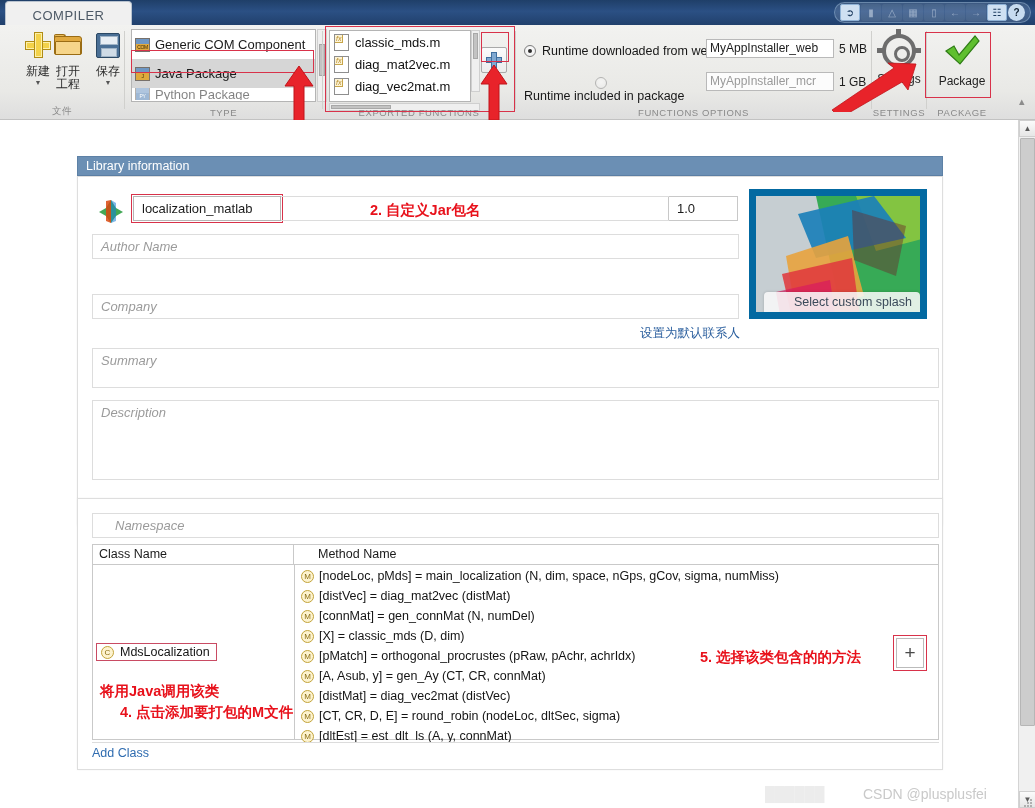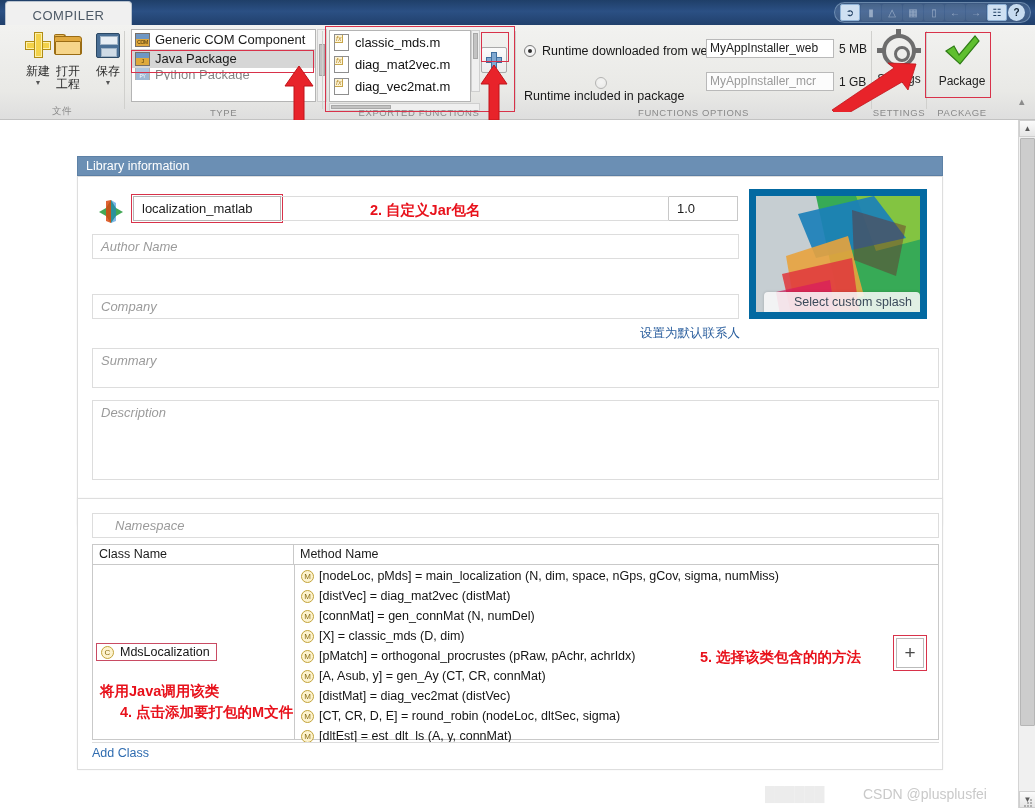--- a/index.html
+++ b/index.html
@@ -84,21 +84,21 @@
   
   .ic-save { position:absolute; left:5px; top:3px; width:24px; height:25px; background:#4a6f95; border:1px solid #2b4864; border-radius:2px; }
   .ic-save .lbl { position:absolute; left:3px; top:2px; width:18px; height:9px; background:#e8eef4; border:1px solid #9fb3c6; }
   .ic-save .sh { position:absolute; left:4px; top:14px; width:16px; height:9px; background:#cfdbe6; border:1px solid #9fb3c6; }
 
   
   .listbox {
     position: absolute; background: #ffffff; border: 1px solid #b4b4b4;
     overflow: hidden;
   }
-  .lrow { display: flex; align-items: center; height: 19px; padding-left: 3px; font-size: 13px; color: #1a1a1a; }
+  .lrow { display: flex; align-items: center; height: 29px; padding-left: 3px; font-size: 13px; color: #1a1a1a; }
   .lrow.sel { background: #d6d6d6; }
   .lrow .txt { margin-left: 5px; white-space: nowrap; }
   .mini-ico { width: 15px; height: 14px; flex: 0 0 15px; border: 1px solid #77706a; background: #fbfbfb; position: relative; overflow: hidden; }
   .mini-ico .top { position: absolute; left: 0; top: 0; width: 100%; height: 7px; background: #6f97c4; }
   .mini-ico .tag { position: absolute; left: 0; bottom: 0; width: 100%; height: 7px; background: #e0a93f; color: #3a2a00; font-size: 5px; line-height: 7px; text-align: center; letter-spacing: -0.4px; }
   .mini-ico.net .tag { background: #c6532c; color: #fff; }
   .mini-ico.jv .tag { background: #dfa93c; }
   .mini-ico.py .tag { background: #4f7fb3; color: #fff; }
 
   
@@ -182,21 +182,21 @@
     position: absolute; left: 8px; top: 96px;
     background: rgba(248,248,248,0.88);
     border-radius: 4px;
     color: #3a4a5a; font-size: 12.5px;
     padding: 3px 8px;
     box-shadow: 0 0 3px rgba(0,0,0,.18);
   }
 
   
   .tbl { position: absolute; border: 1px solid #c9c9c9; background: #fff; }
-  .tbl-head { display: flex; height: 20px; border-bottom: 1px solid #c9c9c9; font-size: 12.5px; color: #1b1b1b; }
+  .tbl-head { display: flex; height: 20px; border-bottom: 1px solid #c9c9c9; font-size: 12.5px; color: #1b1b1b; gap: 18px; }
   .tbl-head div { line-height: 19px; padding-left: 6px; }
   .mrow { display: flex; align-items: center; height: 20px; font-size: 12.5px; color: #141414; padding-left: 6px; }
   .m-ico { width: 13px; height: 13px; border-radius: 50%; border: 1px solid #c2a33a; background: #fdf3cf; color: #8a6d14; font-size: 8px; line-height: 11px; text-align: center; flex: 0 0 13px; margin-right: 5px; }
   .c-ico { width: 13px; height: 13px; border-radius: 50%; border: 1px solid #c2a33a; background: #fdf3cf; color: #8a6d14; font-size: 8px; line-height: 11px; text-align: center; flex: 0 0 13px; margin-right: 6px; }
   .classchip { position: absolute; display: flex; align-items: center; font-size: 12.5px; color: #141414; background:#fff; padding: 1px 6px 1px 4px; border: 1px solid #c94b63; }
 
   
   .anno { position: absolute; color: #e8111b; font-weight: bold; font-size: 14.5px; white-space: pre; line-height: 19px; }
   .redbox { position: absolute; border: 1.6px solid #d8324a; pointer-events: none; }
   .arrow { position: absolute; }

